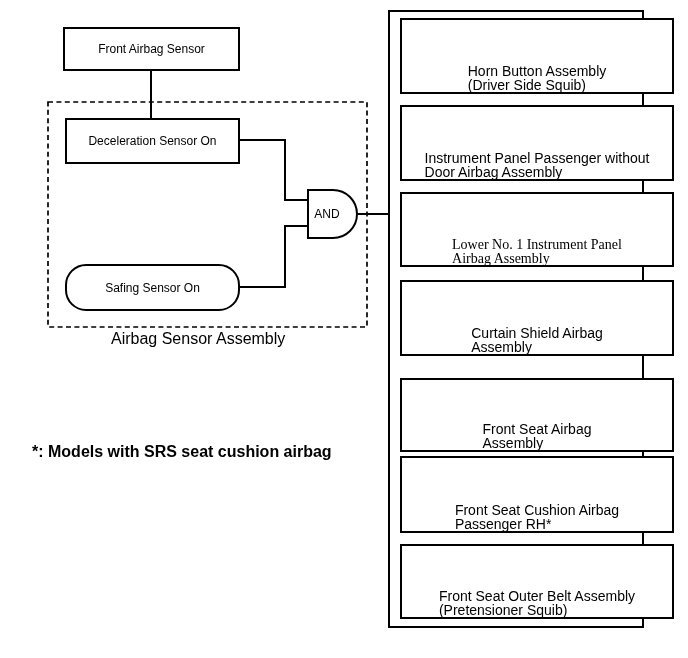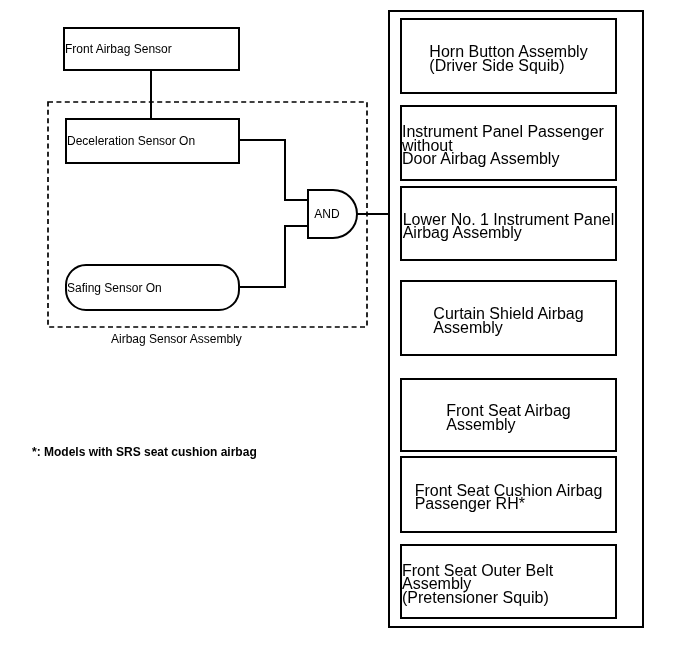--- a/index.html
+++ b/index.html
@@ -18,73 +18,73 @@
     background: #ffffff;
     overflow: hidden;
   }
   .node {
     position: absolute;
     border: 2px solid #000000;
     background: #ffffff;
     box-sizing: border-box;
     display: flex;
     align-items: center;
-    justify-content: flex-start;
+    justify-content: center;
     font-size: 12px;
     line-height: 14px;
     text-align: center;
     z-index: 3;
   }
   #front-sensor { left: 63px;  top: 27px;  width: 177px; height: 44px; }
   #decel-sensor { left: 65px;  top: 118px; width: 175px; height: 46px; }
   #safing-sensor{ left: 65px;  top: 264px; width: 175px; height: 47px; border-radius: 21px; }
 
   .svg-overlay {
     position: absolute;
     left: 0; top: 0;
     width: 688px; height: 658px;
     z-index: 2;
   }
   .caption {
     position: absolute;
-    font-size: 12px;
+    font-size: 16px;
     line-height: 14px;
     white-space: nowrap;
     z-index: 3;
   }
   #assembly-label { left: 111px; top: 332px; }
   #footnote       { left: 32px;  top: 445px; font-weight: bold; }
 
   .outer-box {
     position: absolute;
     left: 388px; top: 10px;
     width: 256px; height: 618px;
     border: 2px solid #000000;
     box-sizing: border-box;
     background: #ffffff;
     z-index: 3;
   }
   .obox {
     position: absolute;
     left: 10px;
-    width: 217px;
+    width: 274px;
     border: 2px solid #000000;
     box-sizing: border-box;
     background: #ffffff;
     display: flex;
     justify-content: center;
-    align-items: center;
+    align-items: flex-end;
     padding-top: 5px;
-    font-size: 16px;
+    font-size: 14px;
     line-height: 13.5px;
   }
   .obox .otext { text-align: left; }
   #obox-0 { top: 6px;   height: 76px; }
   #obox-1 { top: 93px;  height: 76px; }
-  #obox-2 { top: 174px; height: 75px; }
+  #obox-2 { top: 180px; height: 75px; font-family: Liberation Serif, serif; }
   #obox-3 { top: 268px; height: 76px; }
   #obox-4 { top: 366px; height: 74px; }
   #obox-5 { top: 444px; height: 77px; }
   #obox-6 { top: 532px; height: 75px; }
 
   .gate-label {
     font-size: 12px;
     font-family: "Liberation Sans", "DejaVu Sans", sans-serif;
   }
 </style>

